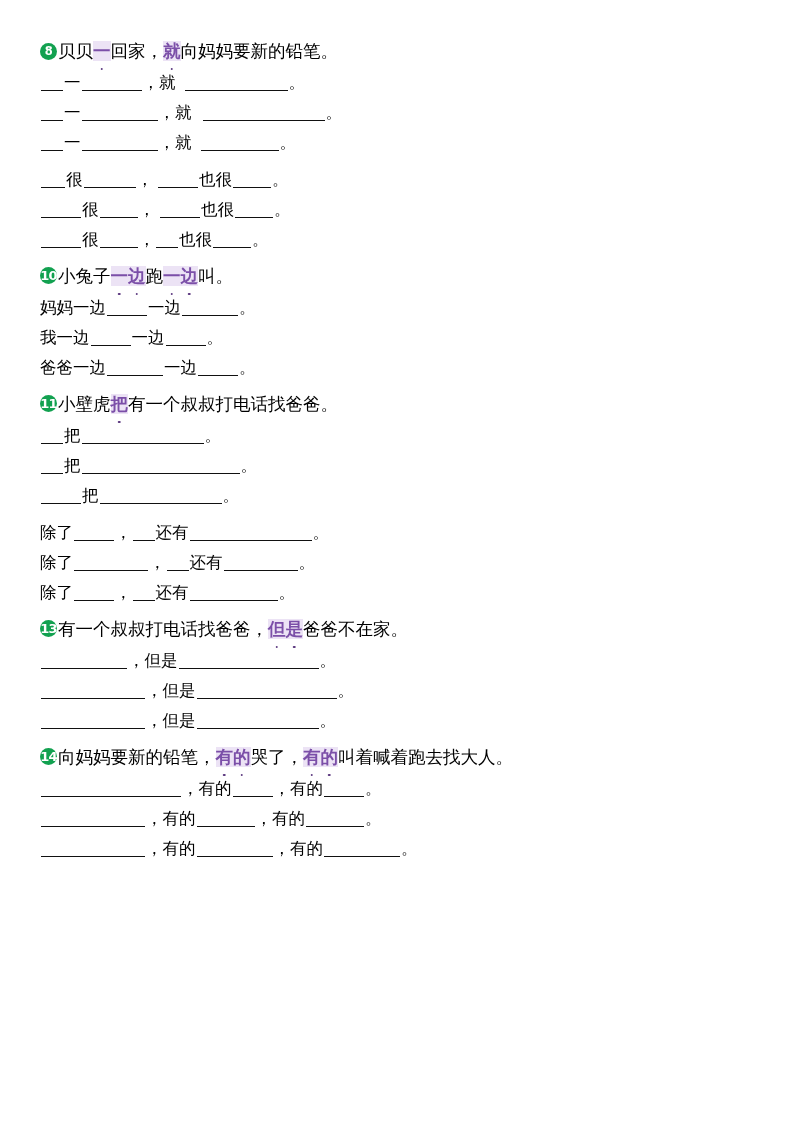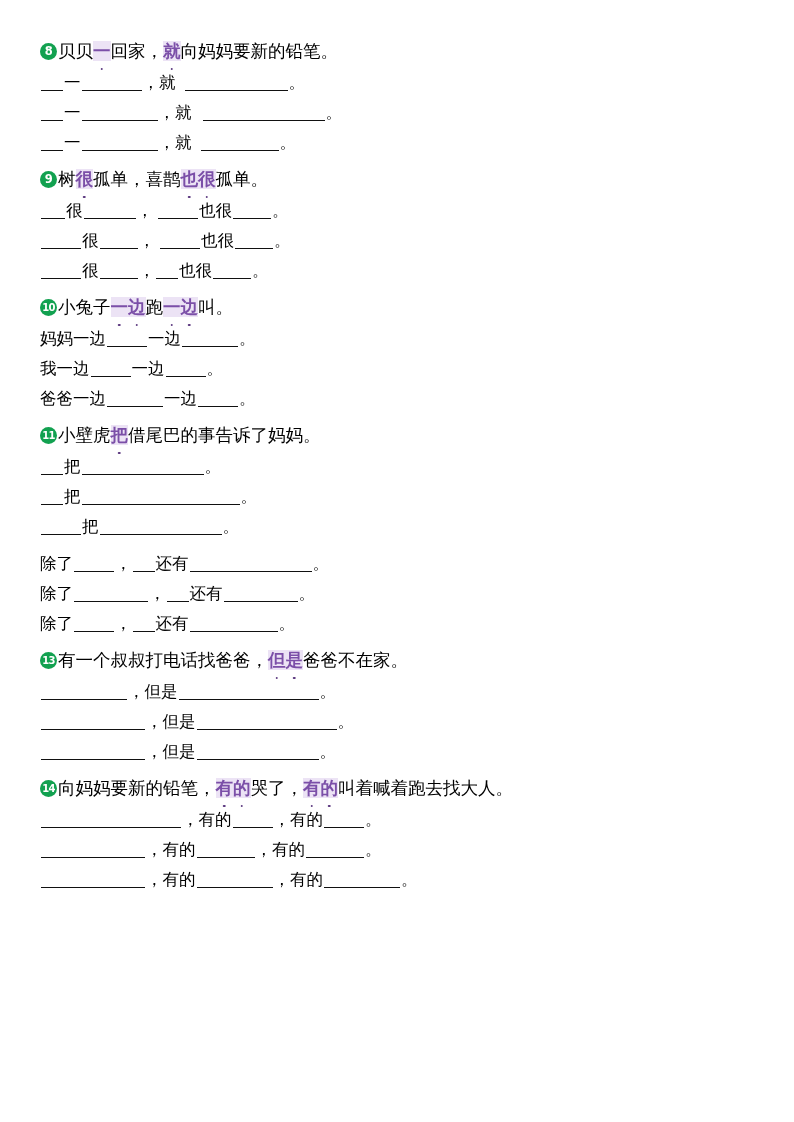--- a/index.html
+++ b/index.html
@@ -45,21 +45,21 @@
     color: #ffffff;
     font-size: 11.5px;
     text-align: center;
     vertical-align: 2px;
     margin-right: 1px;
     font-family: "DejaVu Sans", sans-serif;
     letter-spacing: -0.5px;
     font-weight: 600;
   }
   .num-circle.two-digit {
-    font-size: 10px;
+    font-size: 13px;
     letter-spacing: -0.8px;
     text-align: center;
   }
 
   .plain { color: #000; }
 
   
   .kw {
     color: #7b4fa8;
     background: #ece3f5;
@@ -102,33 +102,32 @@
 <body>
 
 <div id="sheet">
     <div class="exercise">
       <div class="prompt"><span class="num-circle">8</span><span class="plain">贝贝</span><span class="kw"><span class="ch">一</span></span><span class="plain">回家，</span><span class="kw"><span class="ch">就</span></span><span class="plain">向妈妈要新的铅笔。</span></div>
       <div class="answer"><span class="blank" style="width: 22px;"></span><span class="txt">一</span><span class="blank" style="width: 60px;"></span><span class="txt">，</span><span class="txt">就</span><span class="sp" style="width: 8px;"></span><span class="blank" style="width: 103px;"></span><span class="txt">。</span></div>
       <div class="answer"><span class="blank" style="width: 22px;"></span><span class="txt">一</span><span class="blank" style="width: 76px;"></span><span class="txt">，</span><span class="txt">就</span><span class="sp" style="width: 10px;"></span><span class="blank" style="width: 122px;"></span><span class="txt">。</span></div>
       <div class="answer"><span class="blank" style="width: 22px;"></span><span class="txt">一</span><span class="blank" style="width: 76px;"></span><span class="txt">，</span><span class="txt">就</span><span class="sp" style="width: 8px;"></span><span class="blank" style="width: 78px;"></span><span class="txt">。</span></div>
     </div>
     <div class="exercise">
-      <div class="prompt"><span class="num-circle">9</span><span class="plain">树</span><span class="kw"><span class="ch">很</span></span><span class="plain">孤单，喜鹊</span><span class="kw"><span class="ch">也</span><span class="ch">很</span></span><span class="plain">孤单。</span></div>
       <div class="answer"><span class="blank" style="width: 24px;"></span><span class="txt">很</span><span class="blank" style="width: 52px;"></span><span class="txt">，</span><span class="sp" style="width: 4px;"></span><span class="blank" style="width: 40px;"></span><span class="txt">也很</span><span class="blank" style="width: 38px;"></span><span class="txt">。</span></div>
       <div class="answer"><span class="blank" style="width: 40px;"></span><span class="txt">很</span><span class="blank" style="width: 38px;"></span><span class="txt">，</span><span class="sp" style="width: 4px;"></span><span class="blank" style="width: 40px;"></span><span class="txt">也很</span><span class="blank" style="width: 38px;"></span><span class="txt">。</span></div>
       <div class="answer"><span class="blank" style="width: 40px;"></span><span class="txt">很</span><span class="blank" style="width: 38px;"></span><span class="txt">，</span><span class="blank" style="width: 22px;"></span><span class="txt">也很</span><span class="blank" style="width: 38px;"></span><span class="txt">。</span></div>
     </div>
     <div class="exercise">
       <div class="prompt"><span class="num-circle two-digit">10</span><span class="plain">小兔子</span><span class="kw"><span class="ch">一</span><span class="ch">边</span></span><span class="plain">跑</span><span class="kw"><span class="ch">一</span><span class="ch">边</span></span><span class="plain">叫。</span></div>
       <div class="answer"><span class="txt">妈妈一边</span><span class="blank" style="width: 40px;"></span><span class="txt">一边</span><span class="blank" style="width: 56px;"></span><span class="txt">。</span></div>
       <div class="answer"><span class="txt">我一边</span><span class="blank" style="width: 40px;"></span><span class="txt">一边</span><span class="blank" style="width: 40px;"></span><span class="txt">。</span></div>
       <div class="answer"><span class="txt">爸爸一边</span><span class="blank" style="width: 56px;"></span><span class="txt">一边</span><span class="blank" style="width: 40px;"></span><span class="txt">。</span></div>
     </div>
     <div class="exercise">
-      <div class="prompt"><span class="num-circle two-digit">11</span><span class="plain">小壁虎</span><span class="kw"><span class="ch">把</span></span><span class="plain">借尾巴的事告诉了妈妈。</span></div>
+      <div class="prompt"><span class="num-circle two-digit">11</span><span class="plain">小壁虎</span><span class="kw"><span class="ch">把</span></span><span class="plain">有一个叔叔打电话找爸爸。</span></div>
       <div class="answer"><span class="blank" style="width: 22px;"></span><span class="txt">把</span><span class="blank" style="width: 122px;"></span><span class="txt">。</span></div>
       <div class="answer"><span class="blank" style="width: 22px;"></span><span class="txt">把</span><span class="blank" style="width: 158px;"></span><span class="txt">。</span></div>
       <div class="answer"><span class="blank" style="width: 40px;"></span><span class="txt">把</span><span class="blank" style="width: 122px;"></span><span class="txt">。</span></div>
     </div>
     <div class="exercise">
       <div class="answer"><span class="txt">除了</span><span class="blank" style="width: 40px;"></span><span class="txt">，</span><span class="blank" style="width: 22px;"></span><span class="txt">还有</span><span class="blank" style="width: 122px;"></span><span class="txt">。</span></div>
       <div class="answer"><span class="txt">除了</span><span class="blank" style="width: 74px;"></span><span class="txt">，</span><span class="blank" style="width: 22px;"></span><span class="txt">还有</span><span class="blank" style="width: 74px;"></span><span class="txt">。</span></div>
       <div class="answer"><span class="txt">除了</span><span class="blank" style="width: 40px;"></span><span class="txt">，</span><span class="blank" style="width: 22px;"></span><span class="txt">还有</span><span class="blank" style="width: 88px;"></span><span class="txt">。</span></div>
     </div>
     <div class="exercise">

